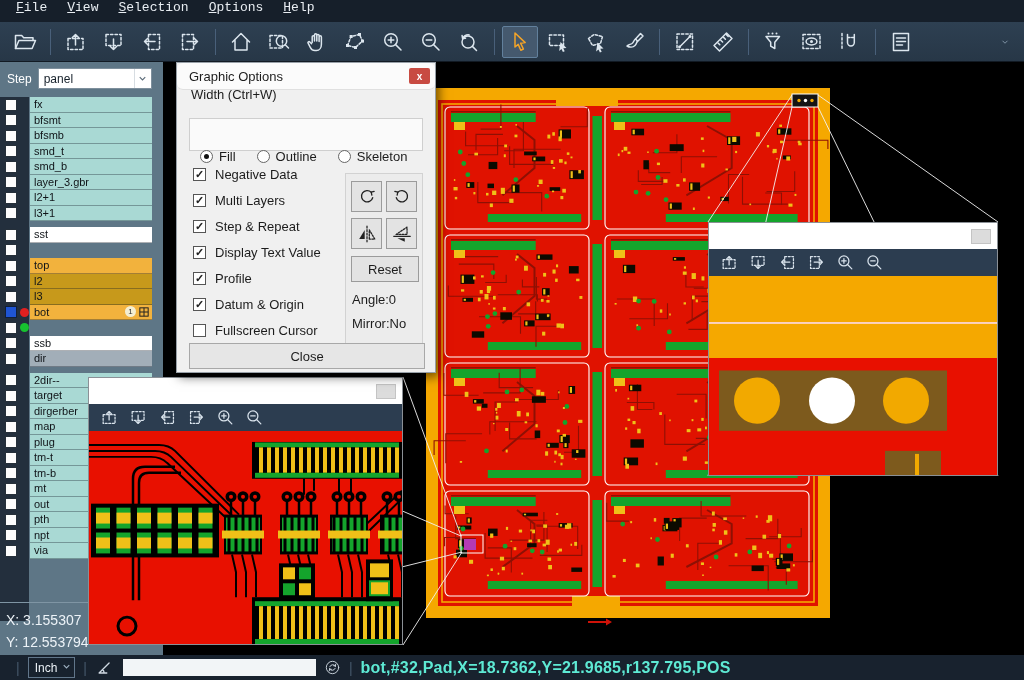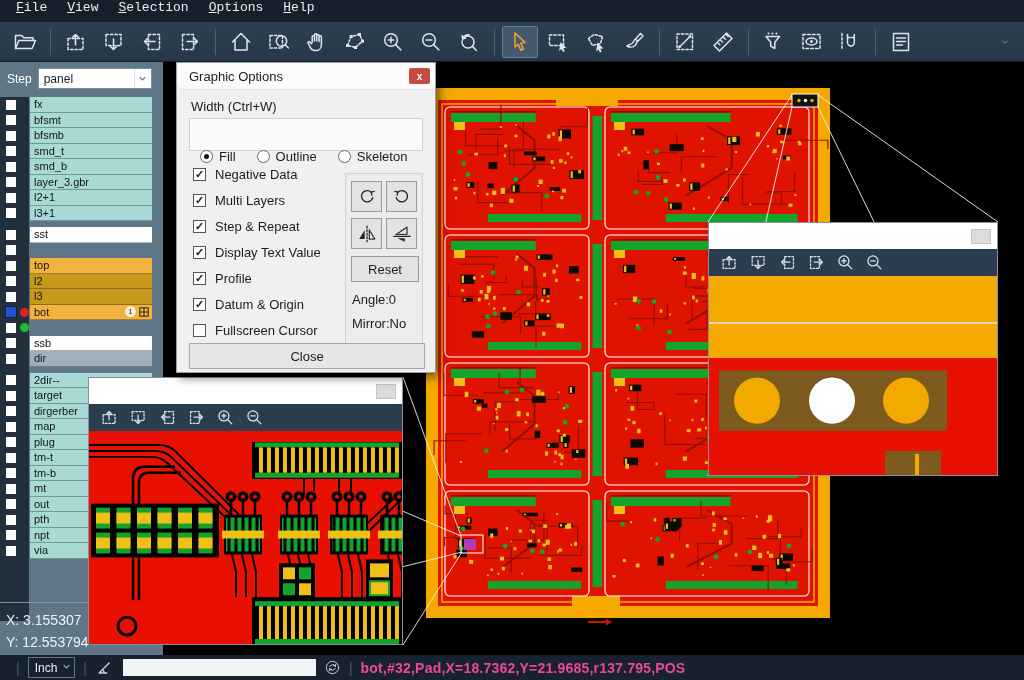--- a/index.html
+++ b/index.html
@@ -57,21 +57,21 @@
 
   
   .dialog{position:absolute;left:176px;top:62px;width:258px;height:309px;background:#f0f0f0;
           border:1px solid #98a0a8;box-shadow:3px 4px 10px rgba(0,0,0,.55);z-index:30;
           font-size:13px;color:#1c1c1c;}
   .dlg-title{height:26px;background:#fbfbfb;border-bottom:1px solid #e0e0e0;display:flex;
              align-items:center;padding-left:12px;border-radius:6px;}
   .dlg-close{position:absolute;right:5px;top:5px;width:21px;height:16px;background:#c84b42;color:#fff;
              font-size:10px;font-weight:bold;display:flex;align-items:center;justify-content:center;
              border-radius:2px;}
-  .dlg-width-label{position:absolute;left:14px;top:24px;margin-top:12px;}
+  .dlg-width-label{position:absolute;left:14px;top:24px;}
   .radio-box{position:absolute;left:12px;top:55px;width:234px;height:33px;background:#fafafa;
              border:1px solid #cfcfcf;display:flex;align-items:center;box-sizing:border-box;}
   .radio{display:flex;align-items:center;gap:6px;margin-left:10px;margin-top:44px;}
   .radio + .radio{margin-left:21px;}
   .rdot{width:13px;height:13px;border-radius:50%;border:1px solid #666;background:#fff;
         position:relative;box-sizing:border-box;}
   .radio.selected .rdot::after{content:"";position:absolute;left:3px;top:3px;width:5px;height:5px;
         border-radius:50%;background:#111;}
   .checks{position:absolute;left:16px;top:98px;}
   .chk{display:flex;align-items:center;gap:9px;height:26px;}
@@ -109,21 +109,21 @@
              display:flex;align-items:center;z-index:45;color:#cfd9e2;box-sizing:border-box;
              padding-left:8px;}
   .ssep{color:#45586a;margin:0 8px;font-size:14px;}
   .unit-box{height:19px;border:1px solid #61768a;display:flex;align-items:center;
             padding:0 2px 0 6px;gap:4px;font-size:12px;color:#eaf0f5;}
   .unit-box .chev svg{width:11px;height:11px;color:#9fb2c2;}
   .angle-ic{width:20px;height:20px;color:#cfd9e2;}
   .cmd-input{width:185px;height:17px;background:#f2f5f7;border:none;margin-left:8px;font-size:12px;
              padding:0 4px;}
   .sync-ic{width:17px;height:17px;color:#cfd9e2;margin-left:8px;}
-  .status-msg{color:#ec4899;font-size:14px;font-weight:bold;letter-spacing:.2px;}
+  .status-msg{color:#5eead4;font-size:16px;font-weight:bold;letter-spacing:.2px;}
 </style>
 </head>
 <body>
 
 <div class="stage">
 
   <div class="menubar" id="menu-items">
       <span class="mi"><u>F</u>ile</span>
       <span class="mi"><u>V</u>iew</span>
       <span class="mi"><u>S</u>election</span>

